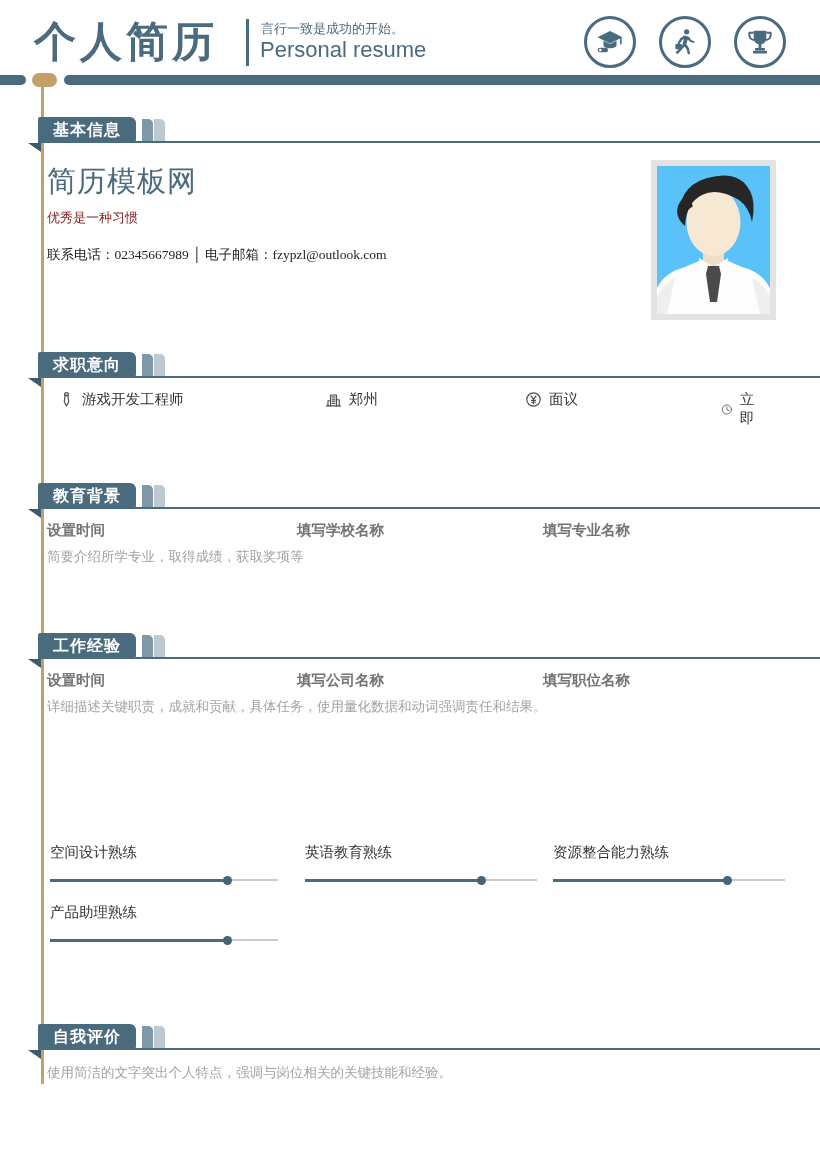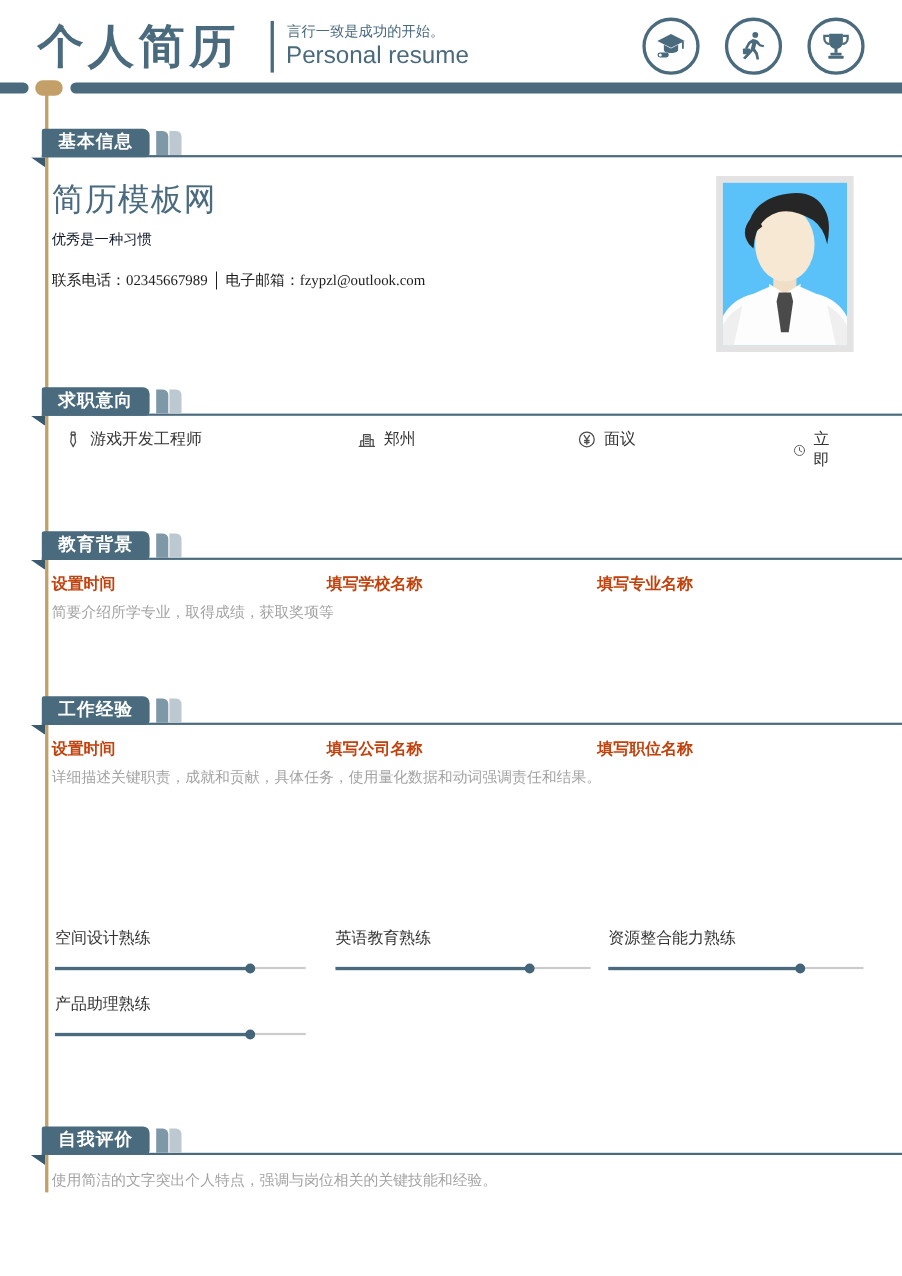--- a/index.html
+++ b/index.html
@@ -35,33 +35,33 @@
     background:#4a6a7d; color:#fff; font-size:16px; font-weight:bold;
     border-radius:2px 6px 4px 0; z-index:3; letter-spacing:1px;
   }
   .sec-tab { position:absolute; top:2px; height:22px; width:11px; border-radius:0 5px 0 0; }
   .sec-tab.t1 { right:-17px; background:#7e98a7; }
   .sec-tab.t2 { right:-29px; background:#bcc9d1; }
   .sec-fold { position:absolute; left:28px; top:26px; width:13px; height:9px; background:#3a5b6d;
               clip-path:polygon(0 0, 100% 0, 100% 100%); }
   
   .person-name { position:absolute; left:47px; top:150px; font-size:29px; color:#4a6a7d; letter-spacing:1px; }
-  .person-slogan { position:absolute; left:47px; top:197px; font-size:13px; color:#0f172a; }
+  .person-slogan { position:absolute; left:47px; top:197px; font-size:13px; color:#7f1d1d; }
   .person-info { position:absolute; left:47px; top:231px; width:560px; font-size:13.5px; line-height:23px;
                  color:#1c1c1c; font-family:"Liberation Serif", serif; }
   .photo-frame { position:absolute; left:651px; top:148px; width:125px; height:160px;
                  background:#e3e3e3; padding:6px; z-index:3; }
   .photo-frame svg { display:block; width:113px; height:148px; }
   
   .intent-row { position:absolute; left:0; top:378px; width:692px; height:22px; }
   .intent-item { position:absolute; top:0; display:flex; align-items:center; gap:7px; font-size:14.5px; color:#333; }
   .intent-item svg { width:17px; height:17px; }
   
   .col-row { position:absolute; left:0; width:820px; height:18px; }
-  .col-cell { position:absolute; font-size:14.5px; font-weight:bold; color:#c2410c; }
+  .col-cell { position:absolute; font-size:14.5px; font-weight:bold; color:#737373; }
   .desc-text { position:absolute; left:47px; width:740px; font-size:13.5px; color:#a3a3a3; }
   
   .skill { position:absolute; height:50px; }
   .skill-head { display:flex; justify-content:flex-start; font-size:14.5px; color:#333; }
   .skill-bar { position:relative; margin-top:13px; height:10px; }
   .bar-track { position:absolute; left:0; right:0; top:4px; height:2px; background:#cccccc; }
   .bar-fill { position:absolute; left:0; top:3.5px; height:3px; background:#4a6a7d; }
   .bar-dot { position:absolute; top:0.5px; width:9px; height:9px; border-radius:50%; background:#44647a; }
   .icon-stroke { stroke:#4d4d4d; fill:none; stroke-width:1.1; stroke-linecap:round; stroke-linejoin:round; }
 </style>

